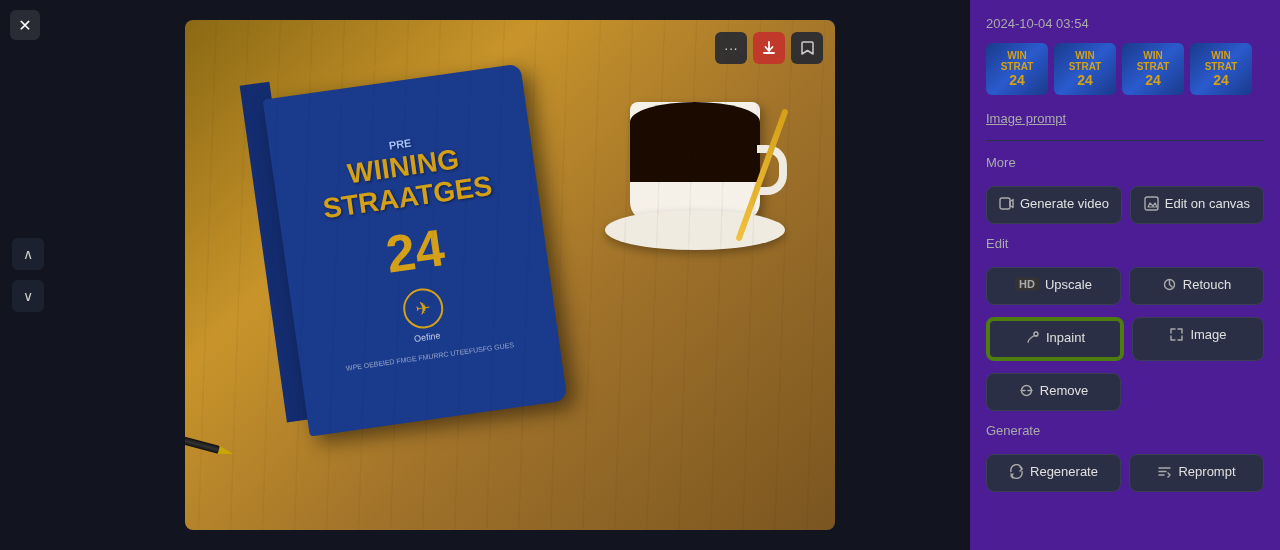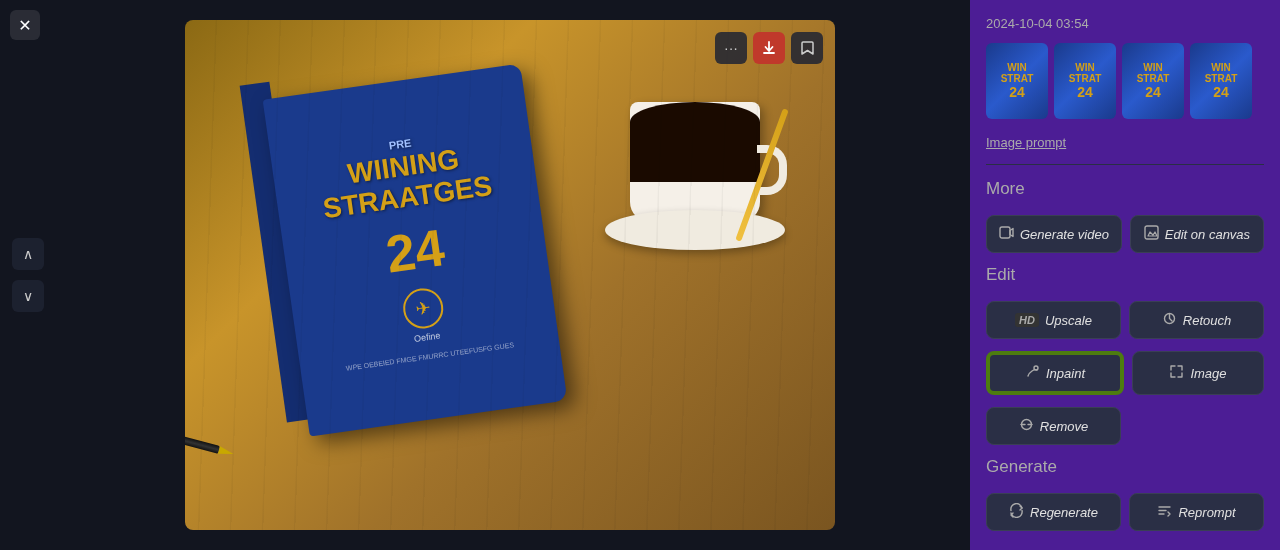--- a/index.html
+++ b/index.html
@@ -288,21 +288,21 @@
       color: #aaa;
     }
 
     .thumbnails {
       display: flex;
       gap: 6px;
     }
 
     .thumb {
       width: 62px;
-      height: 76px;
+      height: 52px;
       border-radius: 6px;
       background: #1a3a8c;
       overflow: hidden;
       cursor: pointer;
       flex-shrink: 0;
       position: relative;
     }
 
     .thumb-inner {
       width: 100%;
@@ -318,45 +318,44 @@
     }
 
     .image-prompt-label {
       font-size: 13px;
       color: #aaa;
       margin-top: 4px;
       text-decoration: underline;
     }
 
     .section-title {
-      font-size: 17px;
+      font-size: 13px;
       color: #aaa;
       margin-bottom: 4px;
     }
 
     .buttons-row {
       display: flex;
       gap: 8px;
     }
 
     .action-btn {
       flex: 1;
       padding: 9px 12px;
       background: #2a2f45;
       border: 1px solid #3a3f55;
       border-radius: 8px;
       color: #e0e0e0;
       font-size: 13px;
       cursor: pointer;
       display: flex;
-      align-items: center;
+      align-items: flex-start;
       justify-content: center;
       gap: 6px;
       white-space: nowrap;
-      font-style: italic;
     }
 
     .action-btn.highlighted {
       border: 4px solid #4d7c0f;
     }
 
     .action-btn-icon {
       font-size: 14px;
       color: #aaa;
     }

